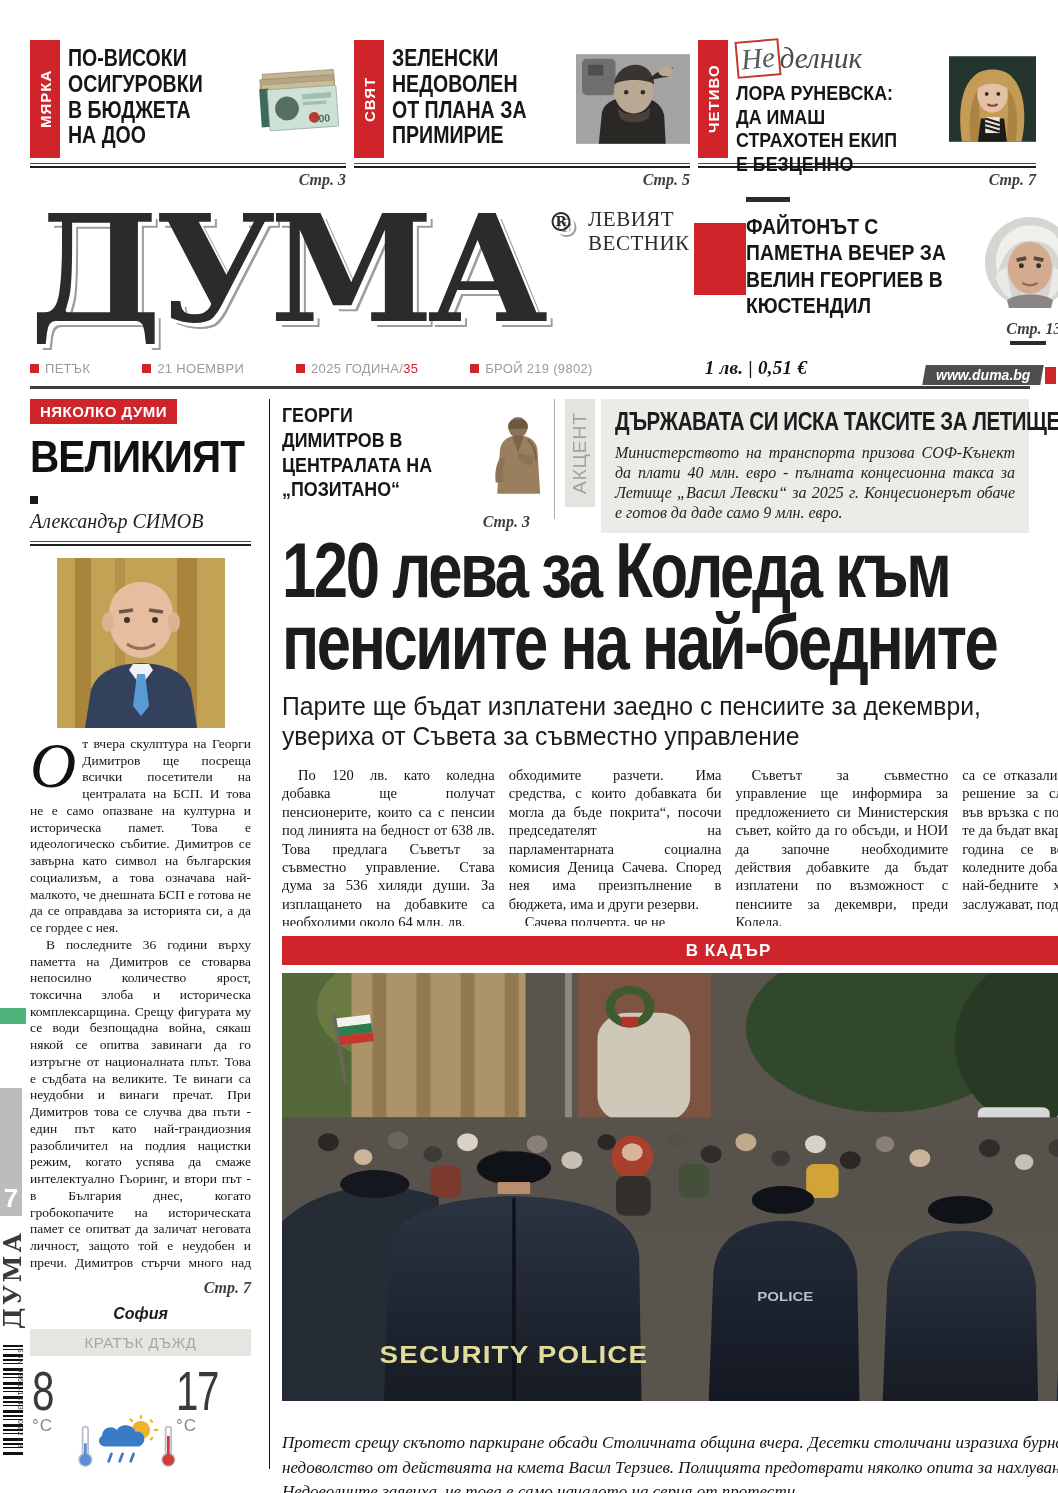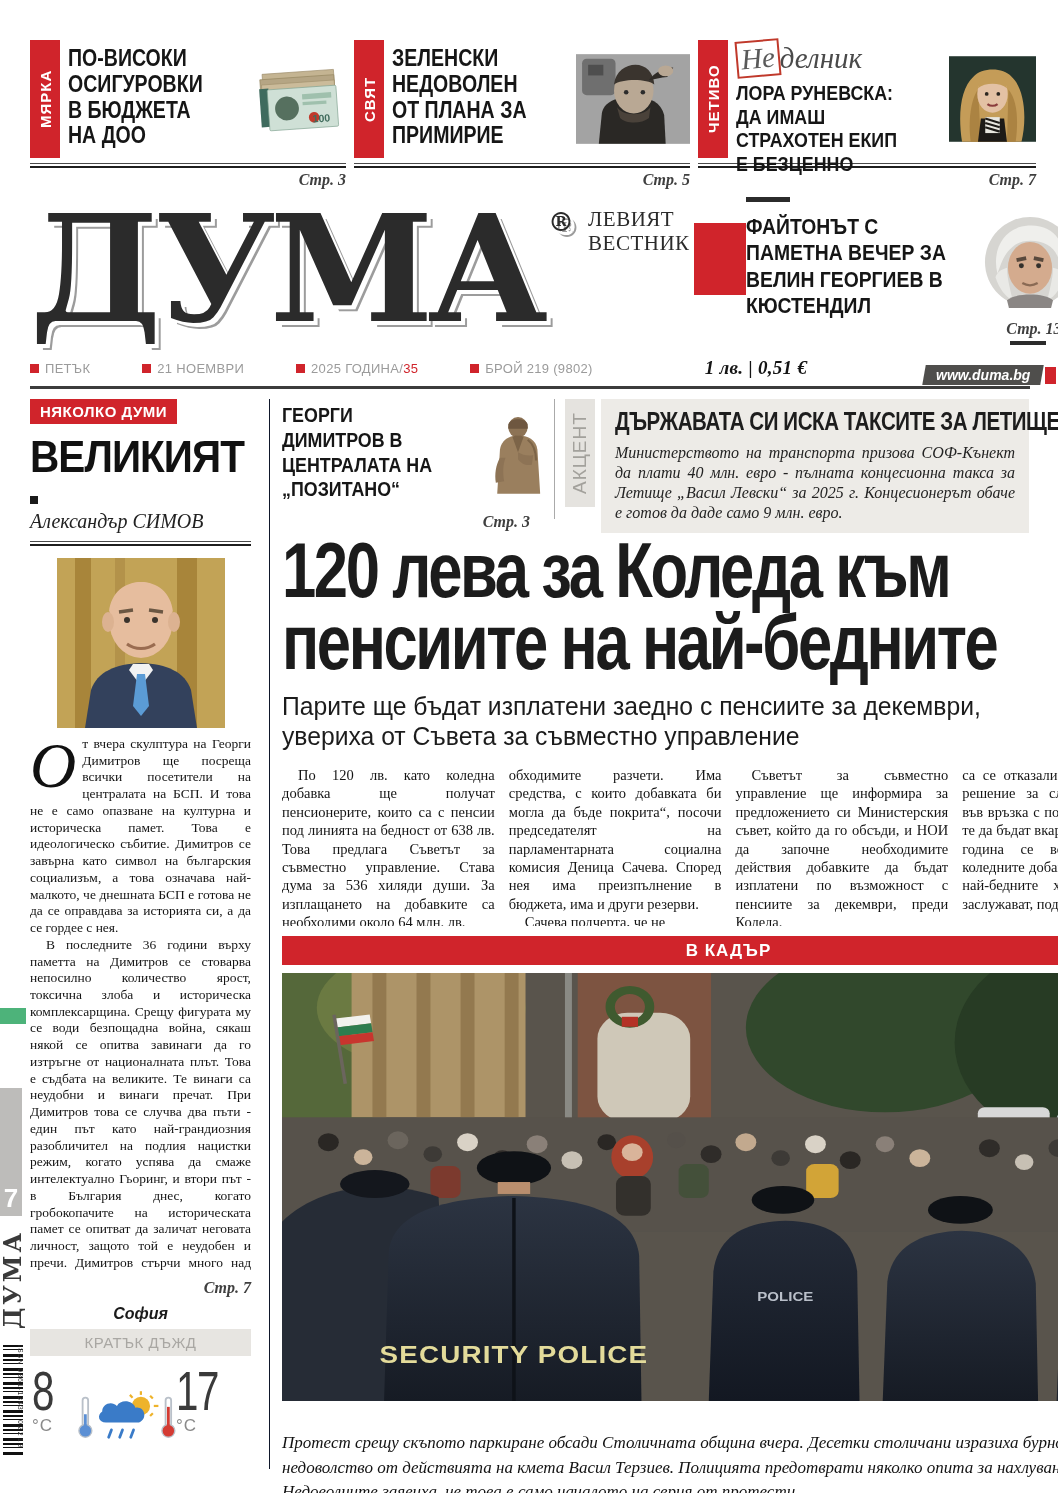--- a/index.html
+++ b/index.html
@@ -93,21 +93,21 @@
   .op-body p.ind { text-indent:16px; }
   .dropcap { float:left; font-family:"Liberation Serif",serif; font-style:italic; font-size:64px; line-height:.8;
     padding:4px 6px 0 0; color:#111; }
   .op-ref { margin-top:4px; }
 
   
   .weather { margin-top:8px; }
   .w-city { text-align:center; font-family:Liberation Sans, sans-serif; font-style:italic; font-weight:bold; font-size:16px; }
   .w-cond { margin-top:6px; background:#e7e5e1; color:#a9a7a3; font-size:15px; letter-spacing:.5px;
     height:27px; display:flex; align-items:center; justify-content:center; }
-  .w-row { display:flex; align-items:center; justify-content:space-between; padding:10px 2px 0; }
+  .w-row { display:flex; align-items:flex-end; justify-content:space-between; padding:10px 2px 0; }
   .wnum { font-size:56px; line-height:.9; color:#3a3a3a; display:inline-block; transform:scaleX(.72); transform-origin:0 100%; letter-spacing:-2px; }
   .wdeg { font-size:17px; color:#8a8a8a; vertical-align:34px; letter-spacing:1px; }
 
   
   .rowA { display:flex; height:130px; }
   .dim-block { width:272px; min-width:272px; }
   .dim-top { display:flex; gap:18px; }
   .dim-hl { font-weight:bold; font-size:21px; line-height:1.18; color:#161616;
     transform:scaleX(.85); transform-origin:0 0; width:182px; min-width:182px; padding-top:4px; }
   .dim-ref { margin-top:2px; margin-right:24px; }

